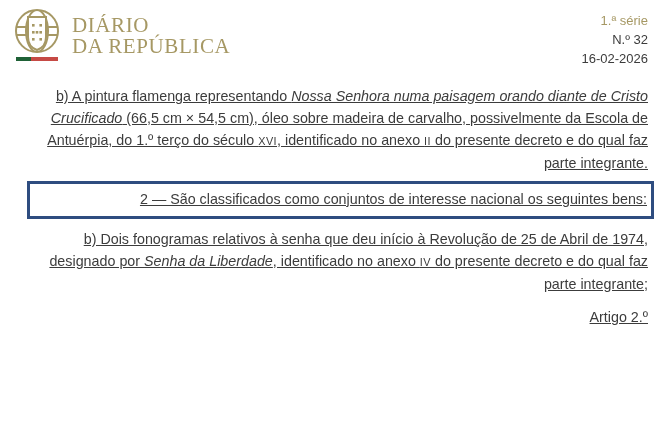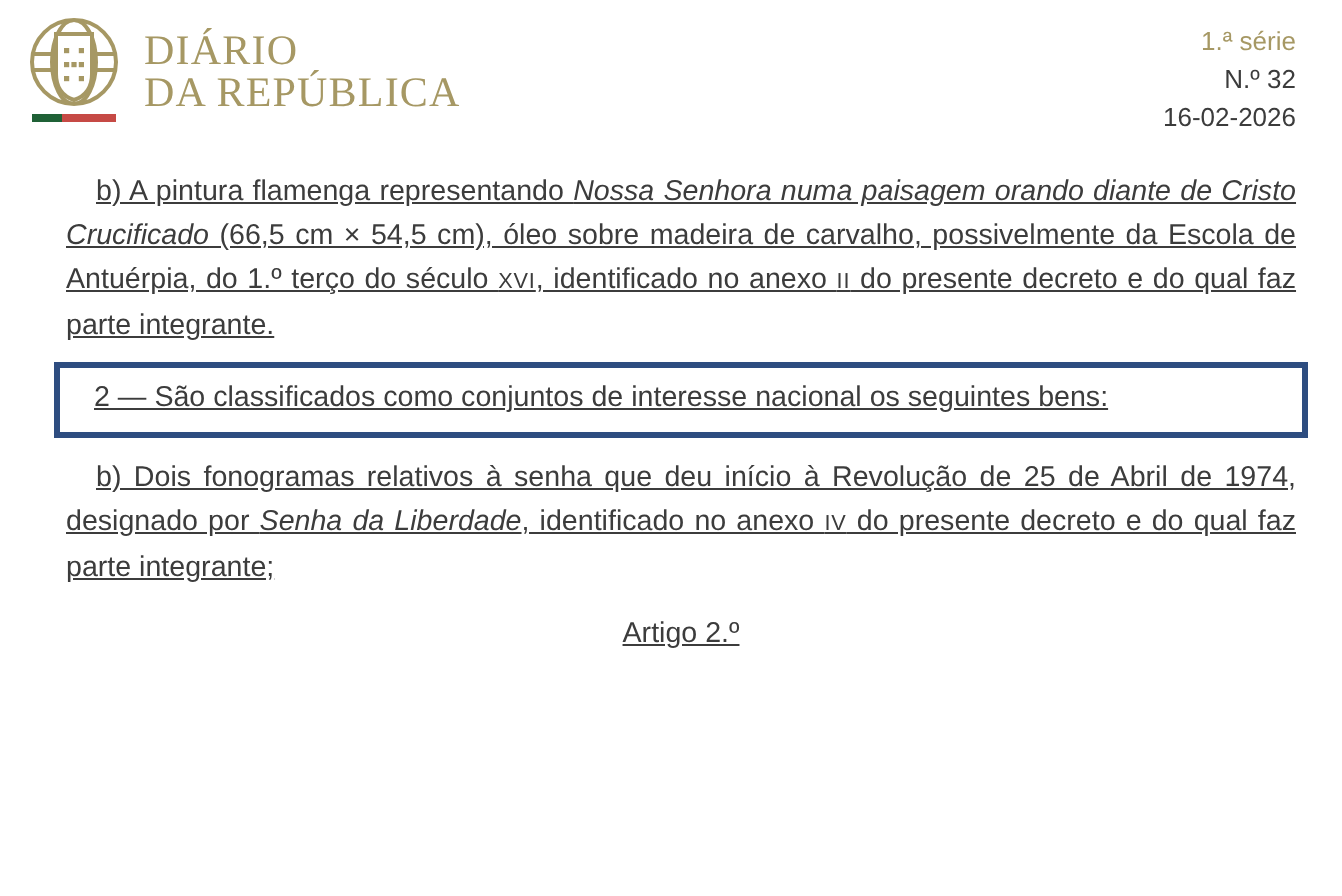--- a/index.html
+++ b/index.html
@@ -55,28 +55,28 @@
   .issue-series { color: var(--gold); }
 
   
   .doc-body {
     padding: 23px 23px 0 33px;
     font-size: 14.3px;
     line-height: 22px;
     text-align: justify;
     text-decoration: underline;
   }
-  .doc-body p { margin: 0 0 7px 0; text-indent: 15px; }
+  .doc-body p { margin: 0 0 7px 0; text-indent: 15px; text-align: right; }
   .seg-italic { font-style: italic; }
   .seg-smallcaps { text-transform: uppercase; font-size: 0.76em; letter-spacing: 0.04em; }
 
   .highlight-box {
     border: 3px solid var(--hl);
     margin: 1px -6px 9px -6px;
-    padding: 4px 4px 0 2px;
+    padding: 4px 4px 0 15px;
   }
   .highlight-box p { margin-bottom: 6px; }
 
   .center-head {
     text-align: center;
     text-indent: 0 !important;
     margin: 11px 0 9px 0 !important;
     font-weight: normal;
   }
 </style>

